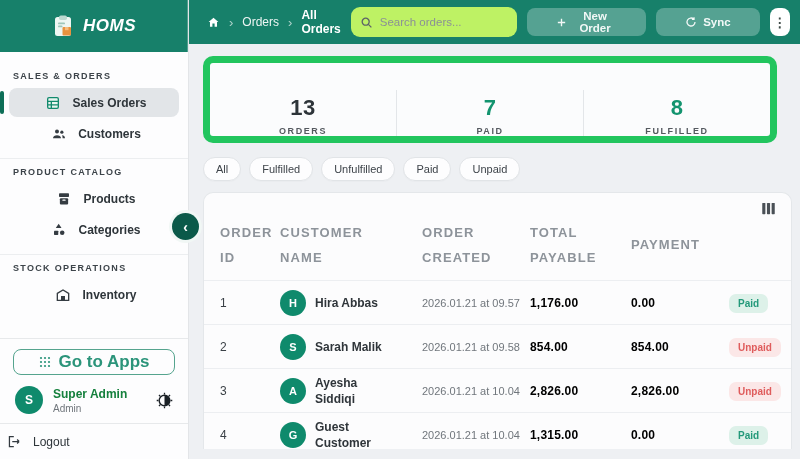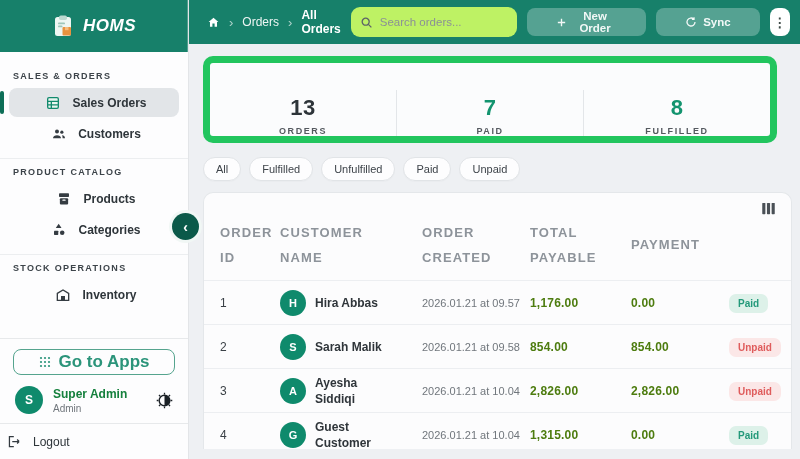--- a/index.html
+++ b/index.html
@@ -86,21 +86,21 @@
               padding:0 16px; align-items:center; column-gap:4px; }
   .thead { padding-top:4px; padding-bottom:10px; }
   .th { font-size:13px; letter-spacing:1.1px; color:#8d939a; font-weight:bold;
         line-height:1.9; max-width:72px; }
   .trow { border-top:1px solid #eceef1; min-height:44px; padding-top:5px; padding-bottom:5px; cursor:pointer; }
   .td-id { font-size:12px; color:#3a4046; }
   .td-name { display:flex; align-items:center; gap:9px; }
   .td-name .avatar { width:26px; height:26px; font-size:11px; }
   .name-text { font-size:12px; color:#2f353a; font-weight:bold; line-height:1.35; max-width:78px; }
   .td-date { font-size:11px; color:#70767c; }
-  .td-amt { font-size:12px; font-weight:bold; color:#4d7c0f; letter-spacing:.2px; }
+  .td-amt { font-size:12px; font-weight:bold; color:#000000; letter-spacing:.2px; }
   .badge { display:inline-block; font-size:10px; font-weight:bold; padding:4px 9px; border-radius:7px; }
   .badge[data-status="Paid"] { background:#ddf1e9; color:#23997a; }
   .badge[data-status="Unpaid"] { background:#fbe7e7; color:#df5c5c; }
 
   svg { display:block; }
 </style>
 </head>
 <body>
 
 <div class="app">

